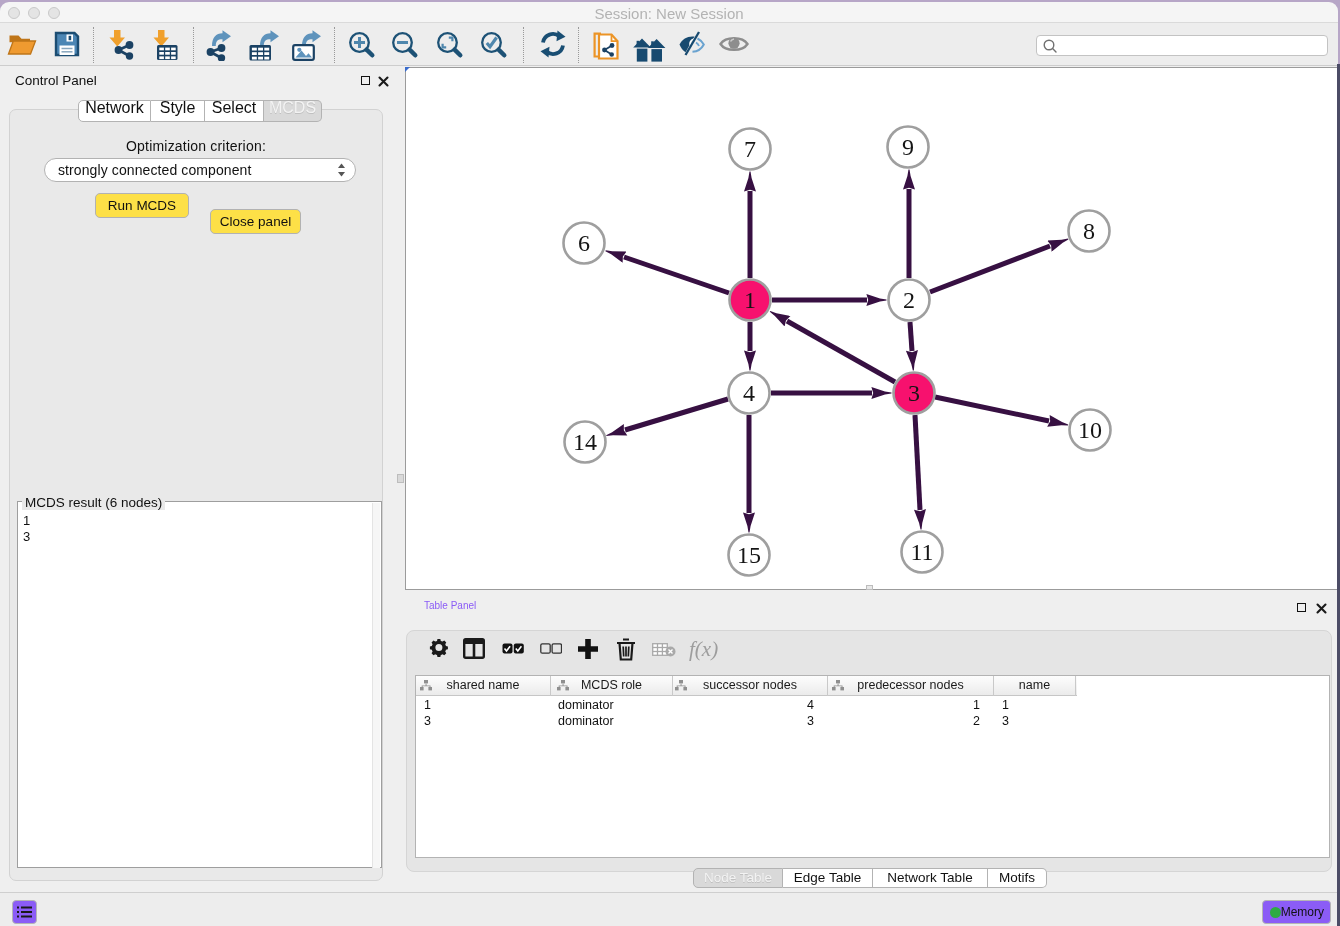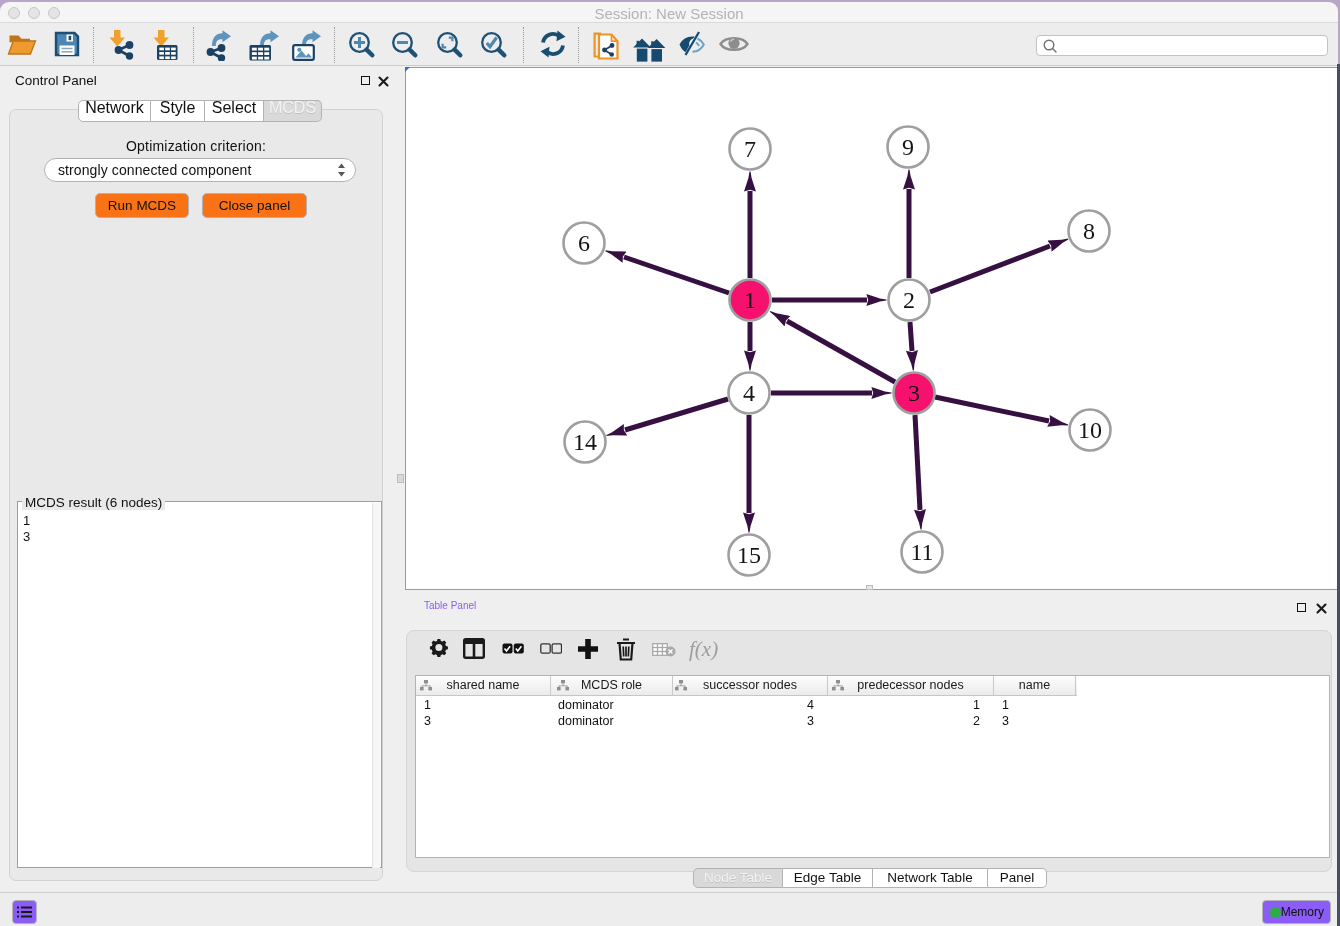--- a/index.html
+++ b/index.html
@@ -20,21 +20,21 @@
   #main { position:absolute; left:0; top:64px; width:1340px; height:826px; background:#efefef; }
   
   #cp-title { position:absolute; left:15px; top:7px; font-size:13.5px; color:#111; }
   #tabs { position:absolute; left:78px; top:34px; height:19px; display:flex; z-index:5; }
   .tab { height:22px; background:#fff; border:1px solid #b3b3b3; border-left:none; font-size:16px; color:#111; text-align:center; line-height:14px; }
   .tab.first { border-left:1px solid #b3b3b3; border-radius:5px 0 0 5px; }
   .tab.sel { background:#d9d9d9; color:#f3f3f3; border-radius:0 5px 5px 0; text-shadow:0 1px 0 #c0c0c0; }
   #tabpane { position:absolute; left:9px; top:43px; width:374px; height:772px; background:#e9e9e9; border:1px solid #d2d2d2; border-radius:7px; z-index:0; }
   #opt-label { position:absolute; left:0; top:72px; width:392px; text-align:center; font-size:14px; color:#111; letter-spacing:0.2px; }
   #combo { position:absolute; left:44px; top:92px; width:312px; height:24px; background:#fff; border:1px solid #b2b2b2; border-radius:12px; font-size:14px; color:#111; line-height:22px; padding-left:13px; letter-spacing:0.1px; }
-  .btn { position:absolute; top:127px; height:25px; background:#f97316; border:1px solid #b2b2b2; border-radius:5px; font-size:13.5px; color:#111; text-align:center; line-height:23px; }
+  .btn { position:absolute; top:127px; height:25px; background:#fde047; border:1px solid #b2b2b2; border-radius:5px; font-size:13.5px; color:#111; text-align:center; line-height:23px; }
   #result-box { position:absolute; left:17px; top:435px; width:365px; height:367px; background:#fff; border:1px solid #9e9e9e; }
   #result-label { position:absolute; left:22px; top:429px; background:#e9e9e9; padding:0 3px; font-size:13.5px; color:#111; }
   
   #netwin { position:absolute; left:405px; top:1px; width:933px; height:523px; background:#fff; border:1px solid #9b9b9b; }
   #nettitle { position:absolute; left:0; top:0; width:100%; height:21px; background:linear-gradient(#f6f6f6,#dcdcdc); border-bottom:1px solid #a6a6a6; }
   #nettitle .txt { position:absolute; top:3px; width:100%; text-align:center; font-size:14px; color:#111; }
   .mac { position:absolute; top:3px; width:13px; height:13px; border-radius:50%; }
   
   #tp-title { position:absolute; left:424px; top:534px; font-size:10px; color:#8b5cf6; }
   #tp-pane { position:absolute; left:406px; top:564px; width:926px; height:242px; background:#e5e5e5; border:1px solid #d5d5d5; border-radius:8px; }
@@ -228,21 +228,21 @@
     </div>
     <div id="tabpane"></div>
     <div id="opt-label">Optimization criterion:</div>
     <div id="combo">strongly connected component
       <svg width="9" height="14" viewBox="0 0 9 14" style="position:absolute; right:9px; top:4px;">
         <path d="M4.5,0.5 L8,5 H1 Z" fill="#555"></path>
         <path d="M4.5,13.5 L1,9 H8 Z" fill="#555"></path>
       </svg>
     </div>
     <div class="btn" style="left:95px; width:94px;">Run MCDS</div>
-    <div class="btn" style="left:202px; width:105px;">Close panel</div>
+    <div class="btn" style="left:210px; width:91px;margin-top:16px;">Close panel</div>
     <div id="result-box">
       <div style="position:absolute; right:1px; top:1px; width:8px; height:365px; background:#f6f6f6; border-left:1px solid #e4e4e4;"></div>
     </div>
     <div id="result-label">MCDS result (6 nodes)</div>
     <div class="abs" style="left:23px; top:447px; font-size:13px; line-height:16px; color:#111;">1<br>3</div>
     <div id="netwin">
       <svg width="5" height="5" viewBox="0 0 5 5" style="position:absolute;left:-1px;top:-1px;z-index:3;">
           <path d="M0,0 H5 L0,5 Z" fill="#3a6ccc"></path>
         </svg>
       <svg id="graph" width="931" height="497" style="position:absolute; left:0; top:24px;">
@@ -399,21 +399,21 @@
       <div class="td" style="left:8px; top:38px;">3</div>
       <div class="td" style="left:142px; top:38px;">dominator</div>
       <div class="td" style="left:257px; top:38px; width:141px; text-align:right;">3</div>
       <div class="td" style="left:412px; top:38px; width:152px; text-align:right;">2</div>
       <div class="td" style="left:586px; top:38px;">3</div>
     </div>
     <div id="btabs">
       <div class="btab first sel" style="width:90px; border-left:1px solid #b3b3b3; border-radius:5px 0 0 5px; background:#d9d9d9; color:#f3f3f3; text-shadow:0 1px 0 #c0c0c0;">Node Table</div>
       <div class="btab" style="width:90px;">Edge Table</div>
       <div class="btab" style="width:115px;">Network Table</div>
-      <div class="btab" style="width:59px; border-radius:0 5px 5px 0;">Panel</div>
+      <div class="btab" style="width:59px; border-radius:0 5px 5px 0;">Motifs</div>
     </div>
   </div>
 
   <div class="abs" style="left:1337px; top:62px; width:3px; height:864px; background:#4c4c66; z-index:9;"></div>
   <div id="statusbar">
     <div class="sbtn" style="left:12px; width:25px;">
       <svg width="15" height="12" viewBox="0 0 15 12" style="position:absolute;left:4px;top:5px;">
         <g fill="#1a1a1a">
           <rect x="0" y="0.5" width="2" height="2"></rect>
             <rect x="4" y="0.5" width="11" height="2"></rect>

